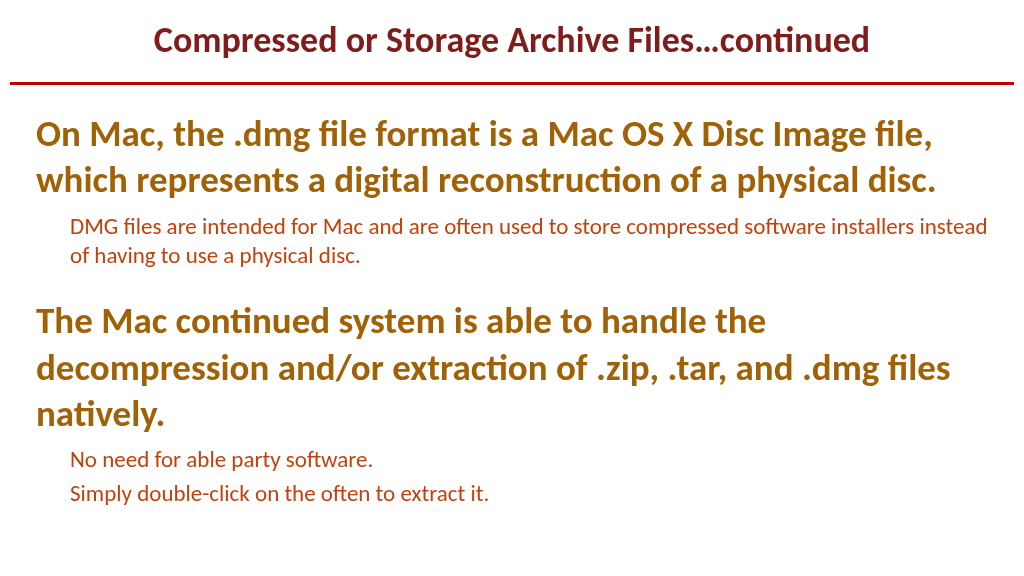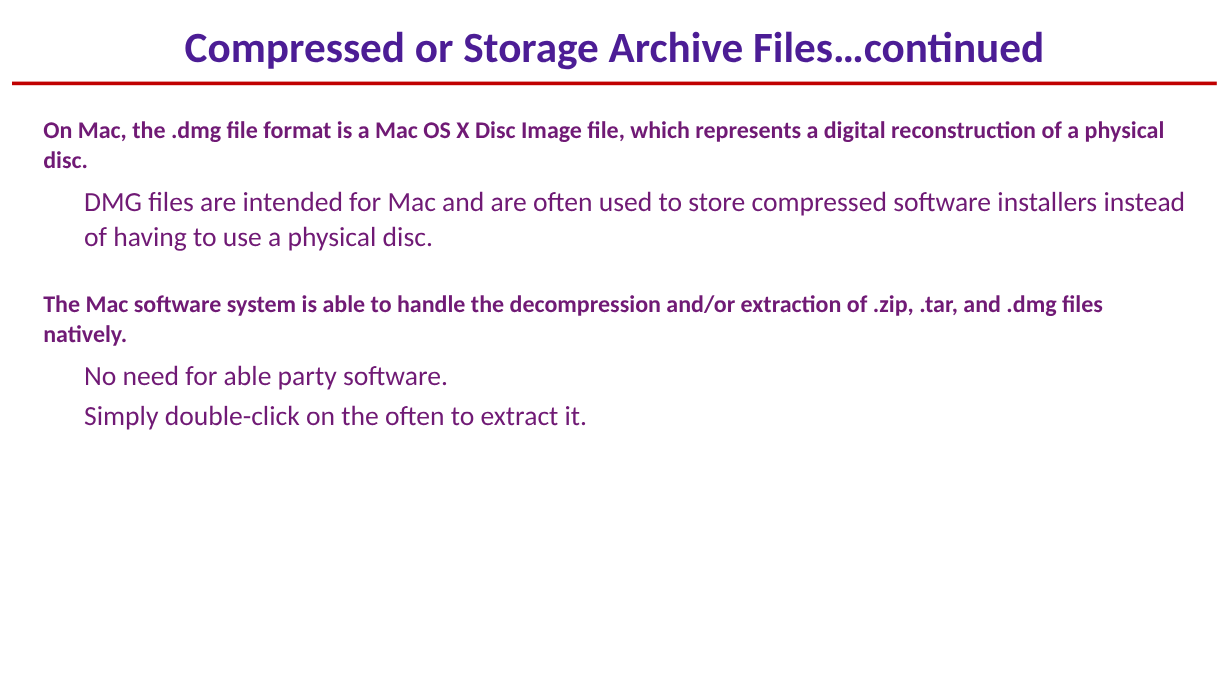--- a/index.html
+++ b/index.html
@@ -13,43 +13,43 @@
       background: #ffffff;
       font-family: Calibri, "Segoe UI", Arial, sans-serif;
       overflow: hidden;
     }
     .slide {
       width: 100%;
       height: 100%;
       padding: 18px 0 0 0;
     }
     .title {
-      color: #4c1d95;
+      color: #7f1d1d;
       font-size: 36px;
       font-weight: bold;
       text-align: center;
-      padding-bottom: 6px;
+      padding-bottom: 20px;
     }
     .title-rule {
       border: none;
       border-top: 3px solid #c00000;
       margin: 0 10px 26px 10px;
     }
     .content {
       padding: 0 36px;
     }
     .lead {
-      color: #701a75;
-      font-size: 20px;
+      color: #a16207;
+      font-size: 37px;
       font-weight: bold;
       line-height: 1.25;
       margin-bottom: 8px;
     }
     .sub {
-      color: #701a75;
+      color: #c2410c;
       font-size: 23px;
       font-weight: normal;
       line-height: 1.28;
       margin-left: 34px;
       margin-bottom: 4px;
     }
     .block-gap {
       height: 24px;
     }
   </style>
@@ -59,18 +59,18 @@
 <div class="slide">
   <div class="title">Compressed or Storage Archive Files…continued</div>
   <hr class="title-rule">
   <div class="content">
 
     <div class="lead">On Mac, the .dmg file format is a Mac OS X Disc Image file, which represents a digital reconstruction of a physical disc.</div>
     <div class="sub">DMG files are intended for Mac and are often used to store compressed software installers instead of having to use a physical disc.</div>
 
     <div class="block-gap"></div>
 
-    <div class="lead">The Mac software system is able to handle the decompression and/or extraction of .zip, .tar, and .dmg files natively.</div>
+    <div class="lead">The Mac continued system is able to handle the decompression and/or extraction of .zip, .tar, and .dmg files natively.</div>
     <div class="sub">No need for able party software.</div>
     <div class="sub">Simply double-click on the often to extract it.</div>
 
   </div>
 </div>
 
 </body></html>

